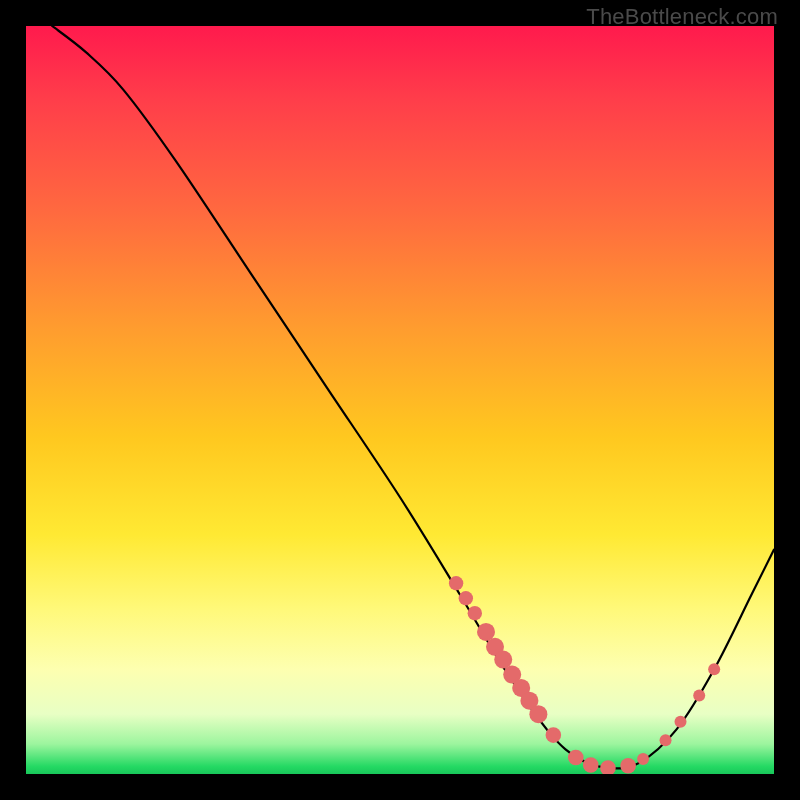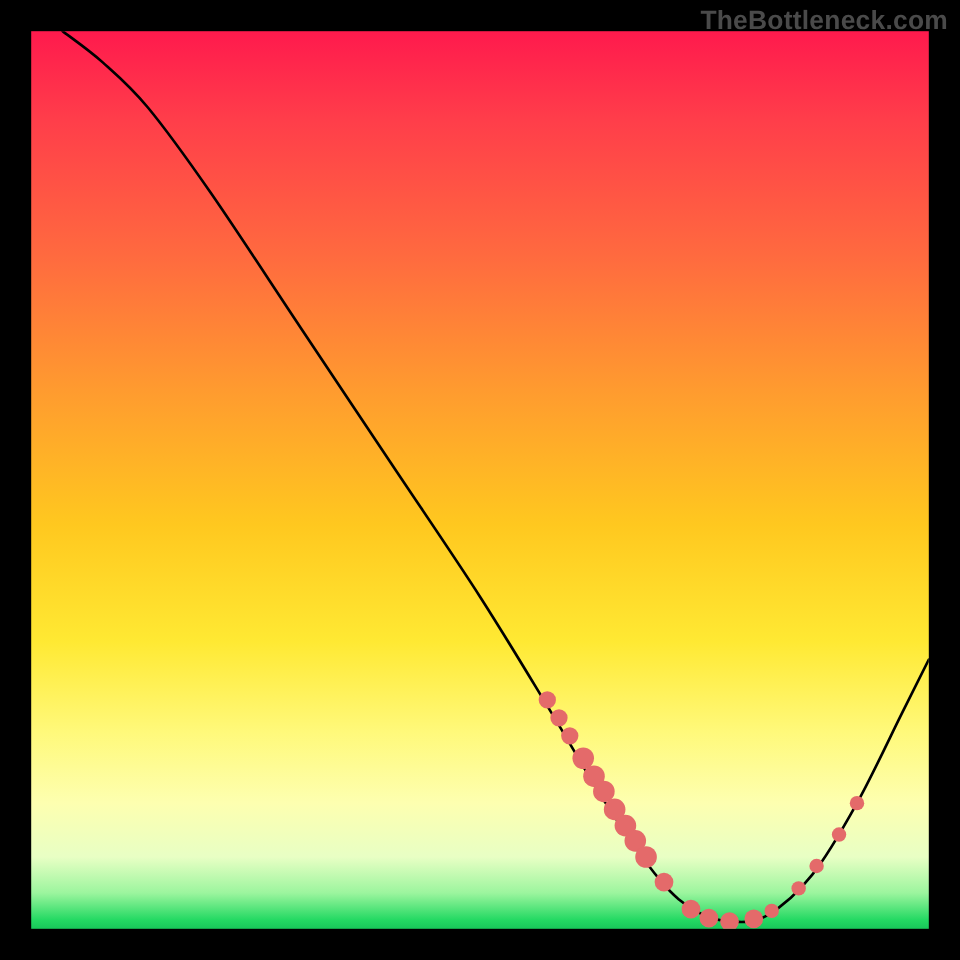--- a/index.html
+++ b/index.html
@@ -27,24 +27,24 @@
       #fdffb0 86%,
       #e8ffc4 92%,
       #9cf59e 96%,
       #24d963 99%,
       #18c75a 100%
     );
   }
   .watermark {
     position: absolute;
     top: 4px;
-    right: 10px;
+    right: 22px;
     font-family: Arial, Helvetica, sans-serif;
     font-size: 22px;
-    font-weight: 700;
+    font-weight: 400;
     color: #4a4a4a;
     letter-spacing: 0.2px;
   }
   svg {
     position: absolute;
     left: 0;
     top: 0;
   }
 </style>
 </head>

